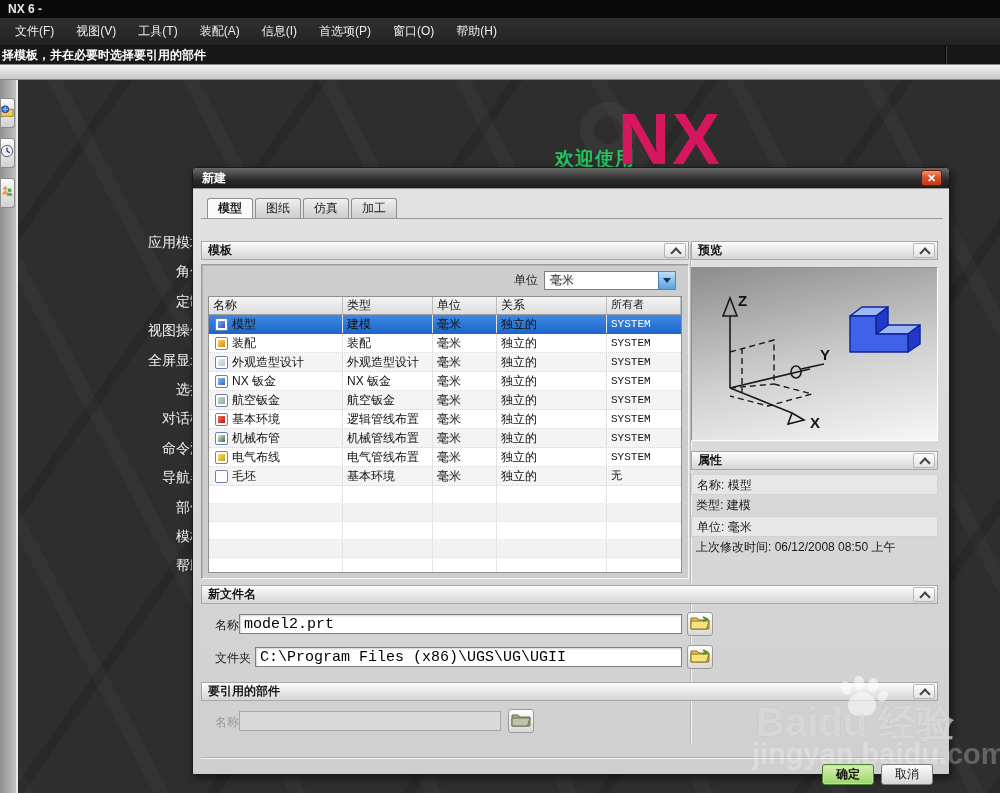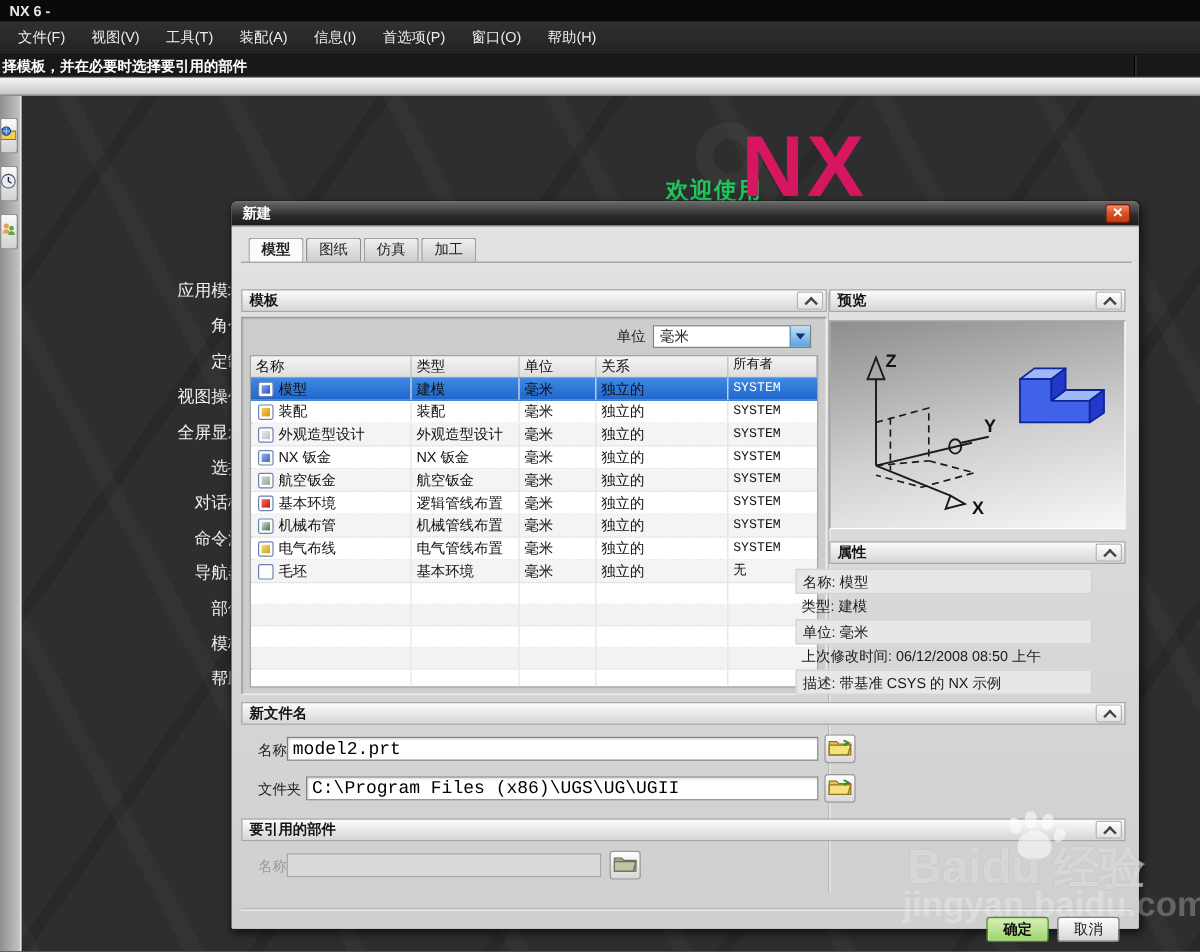--- a/index.html
+++ b/index.html
@@ -105,21 +105,21 @@
   .i5{--c:linear-gradient(135deg,#f07060,#c01808);}
   .i6{--c:linear-gradient(135deg,#d8e8dc,#3a6e4a);}
   .i7{--c:linear-gradient(135deg,#f4e070,#cfa010);}
   .i8{--c:#fdfdfd;}
   .split{position:absolute;left:497px;top:55px;height:500px;border-left:1px solid #b8b8b8;border-right:1px solid #f2f2f2;}
 
   
   .preview-box{position:absolute;left:498px;top:78px;width:247px;height:174px;
     border:1px solid #8f8f8f;border-right-color:#fff;border-bottom-color:#fff;
     background:linear-gradient(168deg,#8d8d8d,#cfcfcf 55%,#f7f7f7);}
-  .props{position:absolute;left:470px;top:285px;width:247px;font-size:12px;color:#1a1a1a;}
+  .props{position:absolute;left:498px;top:285px;width:247px;font-size:12px;color:#1a1a1a;}
   .props .prow{height:21px;line-height:21px;padding-left:5px;white-space:nowrap;overflow:hidden;}
   .props .prow.alt{background:#e7e7e7;border:1px solid #d2d2d2;}
 
   
   .frow{position:absolute;height:24px;font-size:12px;color:#222;}
   .frow .flabel{position:absolute;left:0;top:4px;}
   .frow input{position:absolute;height:20px;border:1px solid #7f7f7f;background:#fff;font-size:15px;
     font-family:"Liberation Mono",monospace;padding:0 4px;box-shadow:inset 1px 1px 2px rgba(0,0,0,0.18);}
   .fbtn{position:absolute;width:26px;height:24px;border:1px solid #9a9a9a;border-radius:3px;
     background:linear-gradient(#fefefe,#d8d8d8);cursor:pointer;padding:1px;}
@@ -408,21 +408,20 @@
 
       <div class="sect" style="left:498px;top:262px;width:247px;">
         <span>属性</span>
         <button class="chev"></button>
       </div>
       <div class="props">
         <div class="prow alt">名称: 模型</div>
         <div class="prow">类型: 建模</div>
         <div class="prow alt">单位: 毫米</div>
         <div class="prow">上次修改时间: 06/12/2008 08:50 上午</div>
-        <div class="prow alt">描述: 带基准 CSYS 的 NX 示例</div>
       </div>
 
       <div class="sect" style="left:8px;top:396px;width:737px;">
         <span>新文件名</span>
         <button class="chev"></button>
       </div>
       <div class="frow" style="left:22px;top:424px;width:720px;">
         <span class="flabel">名称</span>
         <input style="left: 24px; top: 1px; width: 443px;" value="model2.prt">
         <button class="fbtn" style="left:472px;top:-1px;">

